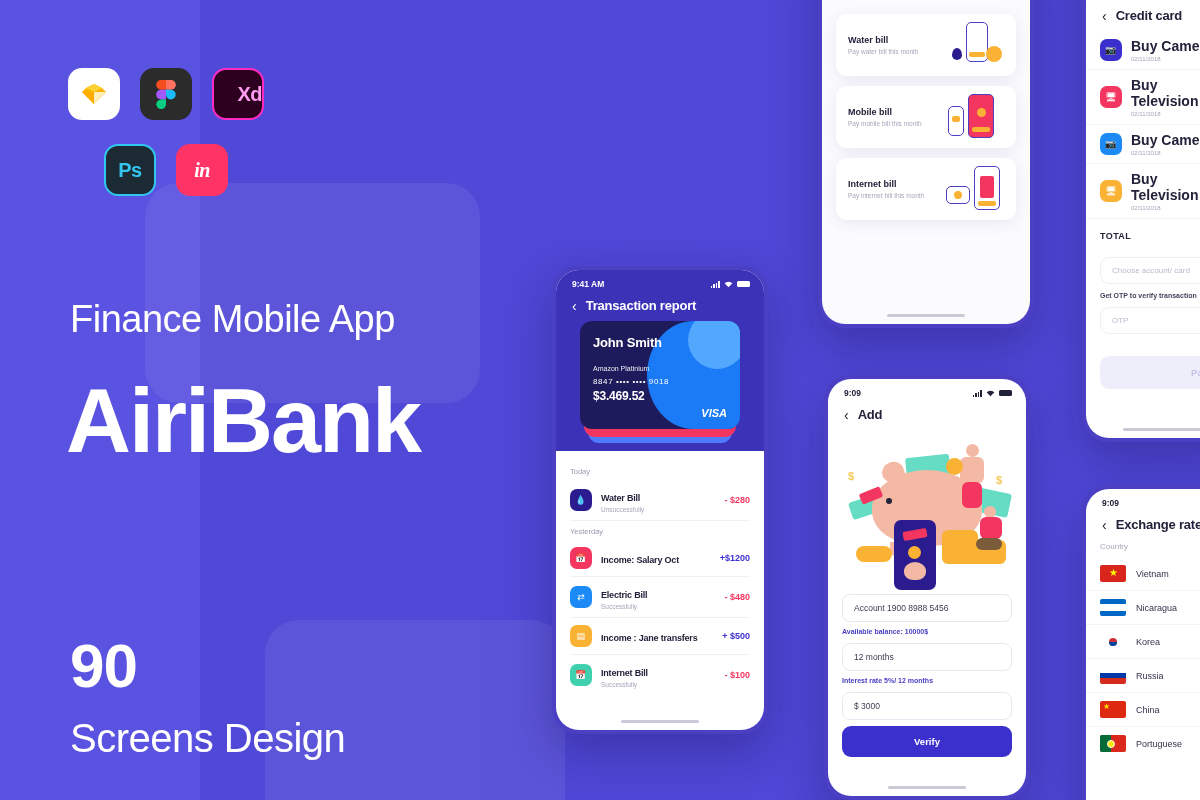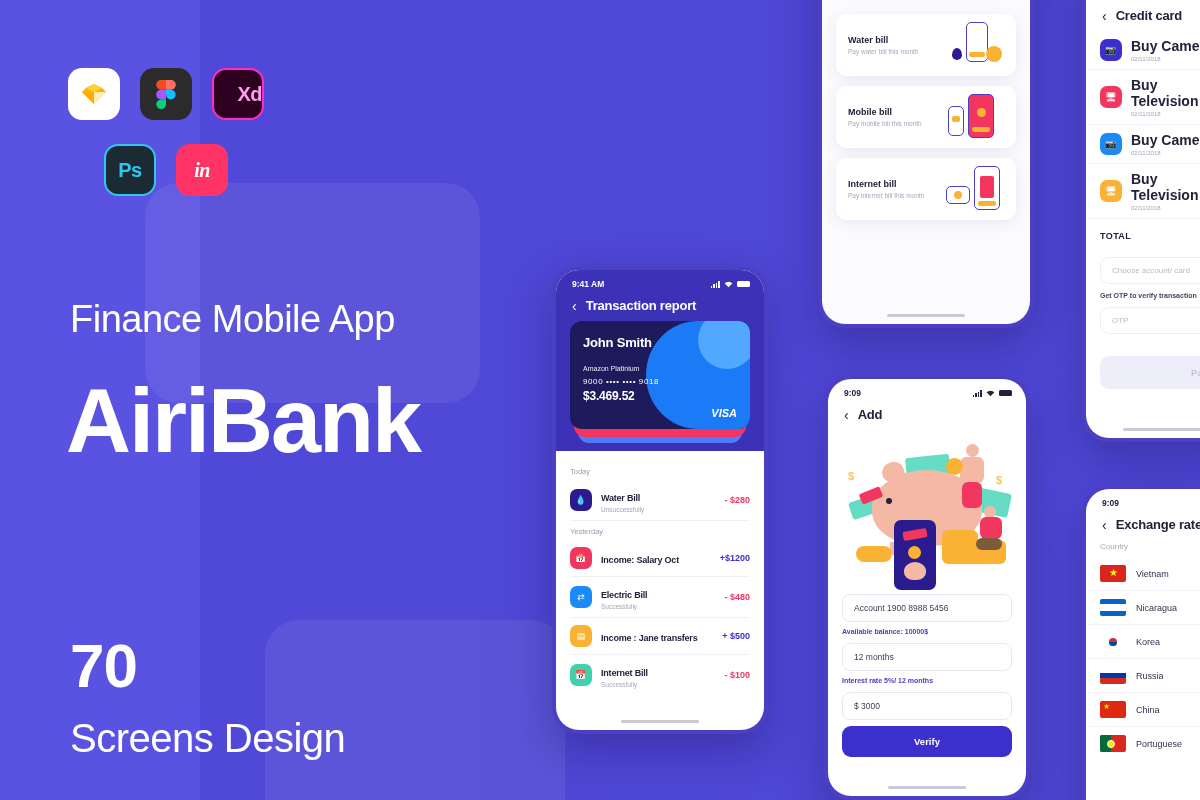--- a/index.html
+++ b/index.html
@@ -89,21 +89,21 @@
   .homebar {
     position: absolute; bottom: 7px; left: 50%; transform: translateX(-50%);
     width: 78px; height: 3.5px; border-radius: 2px; background: #c9cad6;
   }
 
   
   #phone-transaction { left: 552px; top: 266px; width: 216px; height: 468px; }
   #phone-transaction .screen { background: #fff; }
   .tx-head { background: #3b32b8; padding-bottom: 12px; color: #fff; }
   .tx-head .statusbar { color: #fff; }
-  .card-stack { position: relative; margin: 0 14px; height: 118px; }
+  .card-stack { position: relative; margin: 0 24px; height: 118px; }
   .c-back {
     position: absolute; left: 8px; right: 8px; bottom: -4px; height: 24px;
     border-radius: 11px; background: #4f7cff;
   }
   .c-mid {
     position: absolute; left: 4px; right: 4px; bottom: 2px; height: 24px;
     border-radius: 11px; background: #f2365f;
   }
   .c-front {
     position: absolute; inset: 0 0 10px 0; border-radius: 12px;
@@ -255,21 +255,21 @@
     <div class="tool ps">
       <span class="lbl">Ps</span>
     </div>
     <div class="tool invis">
       <span class="lbl">in</span>
     </div>
   </div>
 
   <div class="hero-sub">Finance Mobile App</div>
   <div class="hero-title">AiriBank</div>
-  <div class="count-num">70</div>
+  <div class="count-num">90</div>
   <div class="count-label">Screens Design</div>
 
   <div class="phone" id="phone-transaction">
     <div class="screen">
       <div class="tx-head">
         <div class="statusbar">
           <span>9:41 AM</span>
           <span class="sb-icons">
             <span class="bars">
                 <i></i>
@@ -288,21 +288,21 @@
           <span class="navtitle">Transaction report</span>
         </div>
         <div class="card-stack">
           <div class="c-back"></div>
           <div class="c-mid"></div>
           <div class="c-front">
             <div class="wave"></div>
             <div class="bub"></div>
             <div class="c-name">John Smith</div>
             <div class="c-type">Amazon Platinium</div>
-            <div class="c-num">9000  ••••  ••••  9018</div>
+            <div class="c-num">8847  ••••  ••••  9018</div>
             <div class="c-amt">$3.469.52</div>
             <div class="c-visa">VISA</div>
           </div>
         </div>
       </div>
       <div class="tx-list">
         <div class="tx-group">Today</div>
         <div class="tx-row">
           <span class="tx-ic" style="background:#2a1b8f">💧</span>
           <span class="tx-mid">

